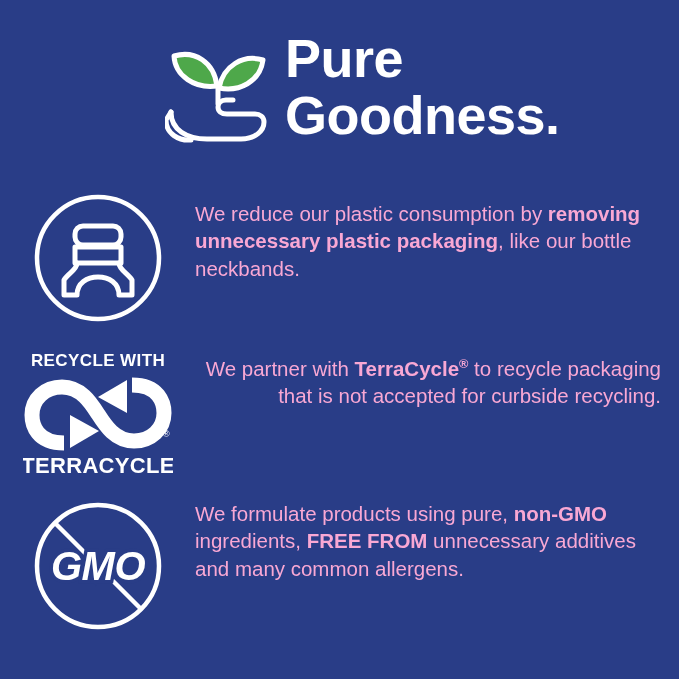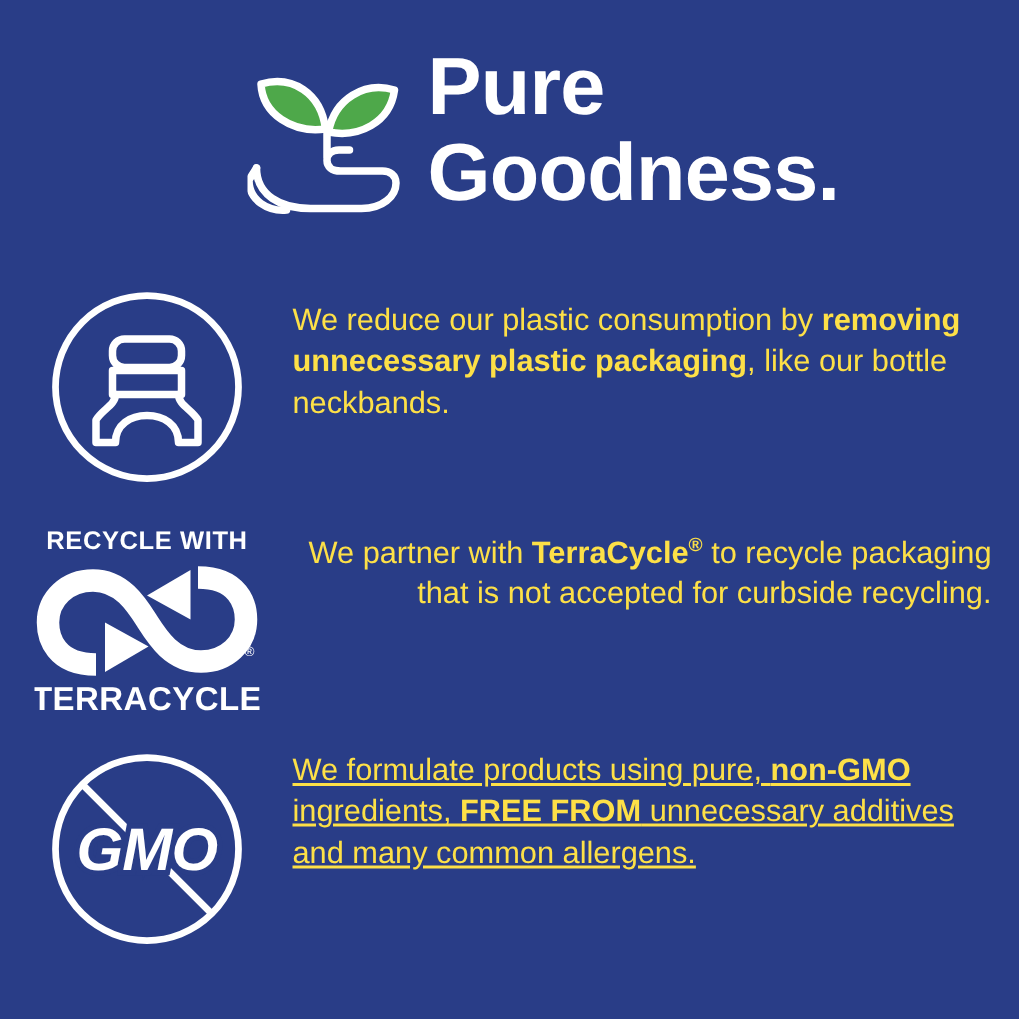--- a/index.html
+++ b/index.html
@@ -74,29 +74,29 @@
     align-items: flex-start;
     justify-content: center;
     padding-top: 2px;
     box-sizing: border-box;
   }
   .row-2 .icon-cell { padding-top: 6px; }
   .row-3 .icon-cell { padding-top: 6px; font-style: italic; }
 
   .text-cell {
     flex: 1 1 auto;
-    color: #fde047;
+    color: #f9a8d4;
     font-size: 20.5px;
     line-height: 1.34;
     padding-right: 18px;
     padding-top: 12px;
     font-family: "Liberation Sans", sans-serif;
   }
   .row-2 .text-cell { padding-top: 10px; text-align: right; }
-  .row-3 .text-cell { padding-top: 8px; text-decoration: underline; }
+  .row-3 .text-cell { padding-top: 8px; }
   .text-cell b { font-weight: bold; }
   .text-cell sup {
     font-size: 0.62em;
     vertical-align: super;
     line-height: 0;
   }
 
   .circle-icon { width: 136px; height: 136px; display: block; }
   .terra-logo  { width: 150px; height: 126px; display: block; }
   .gmo-icon    { width: 136px; height: 136px; display: block; }

